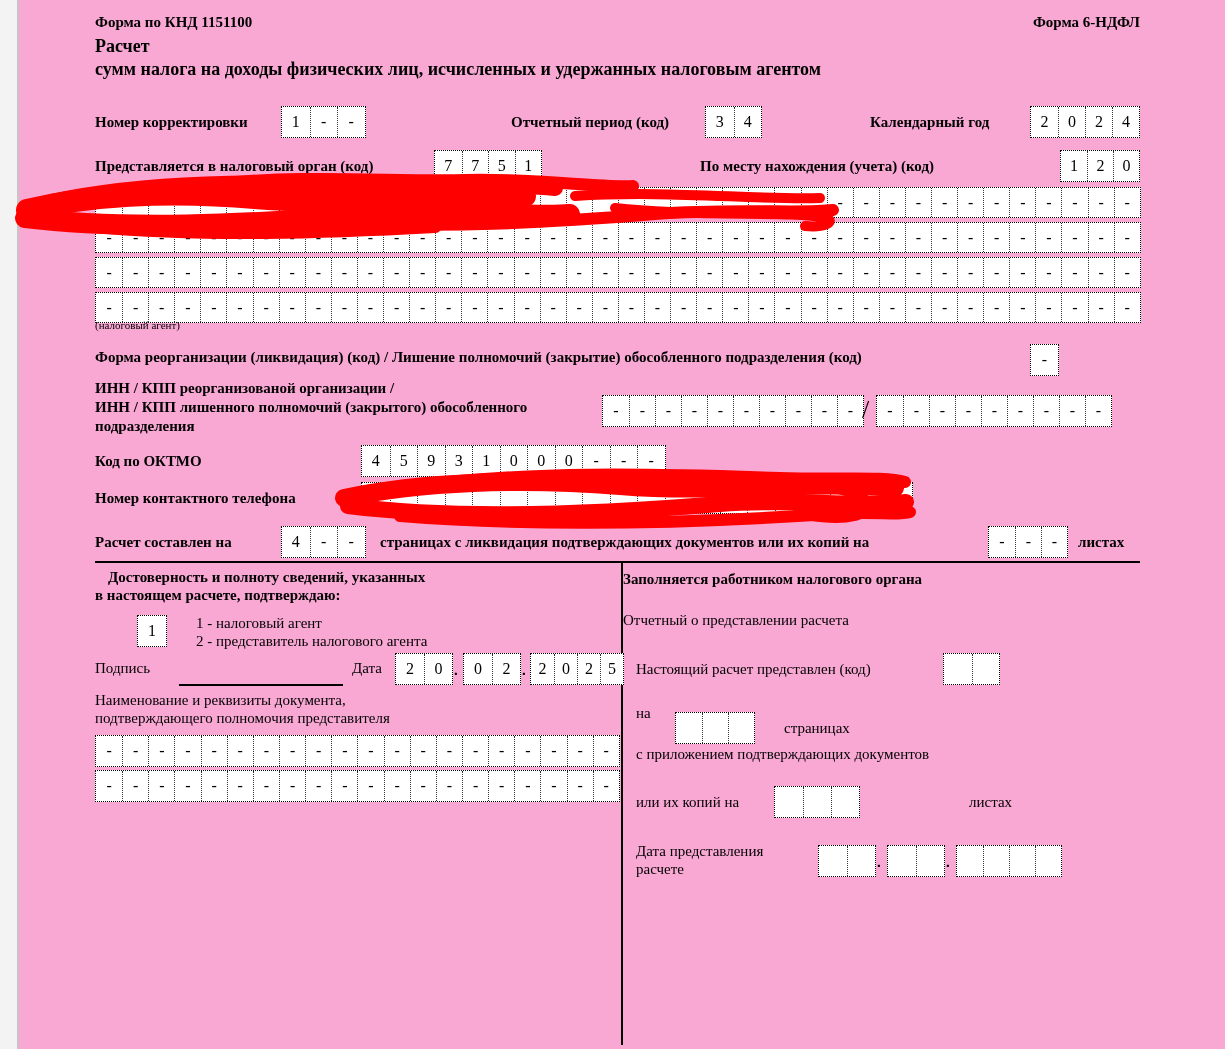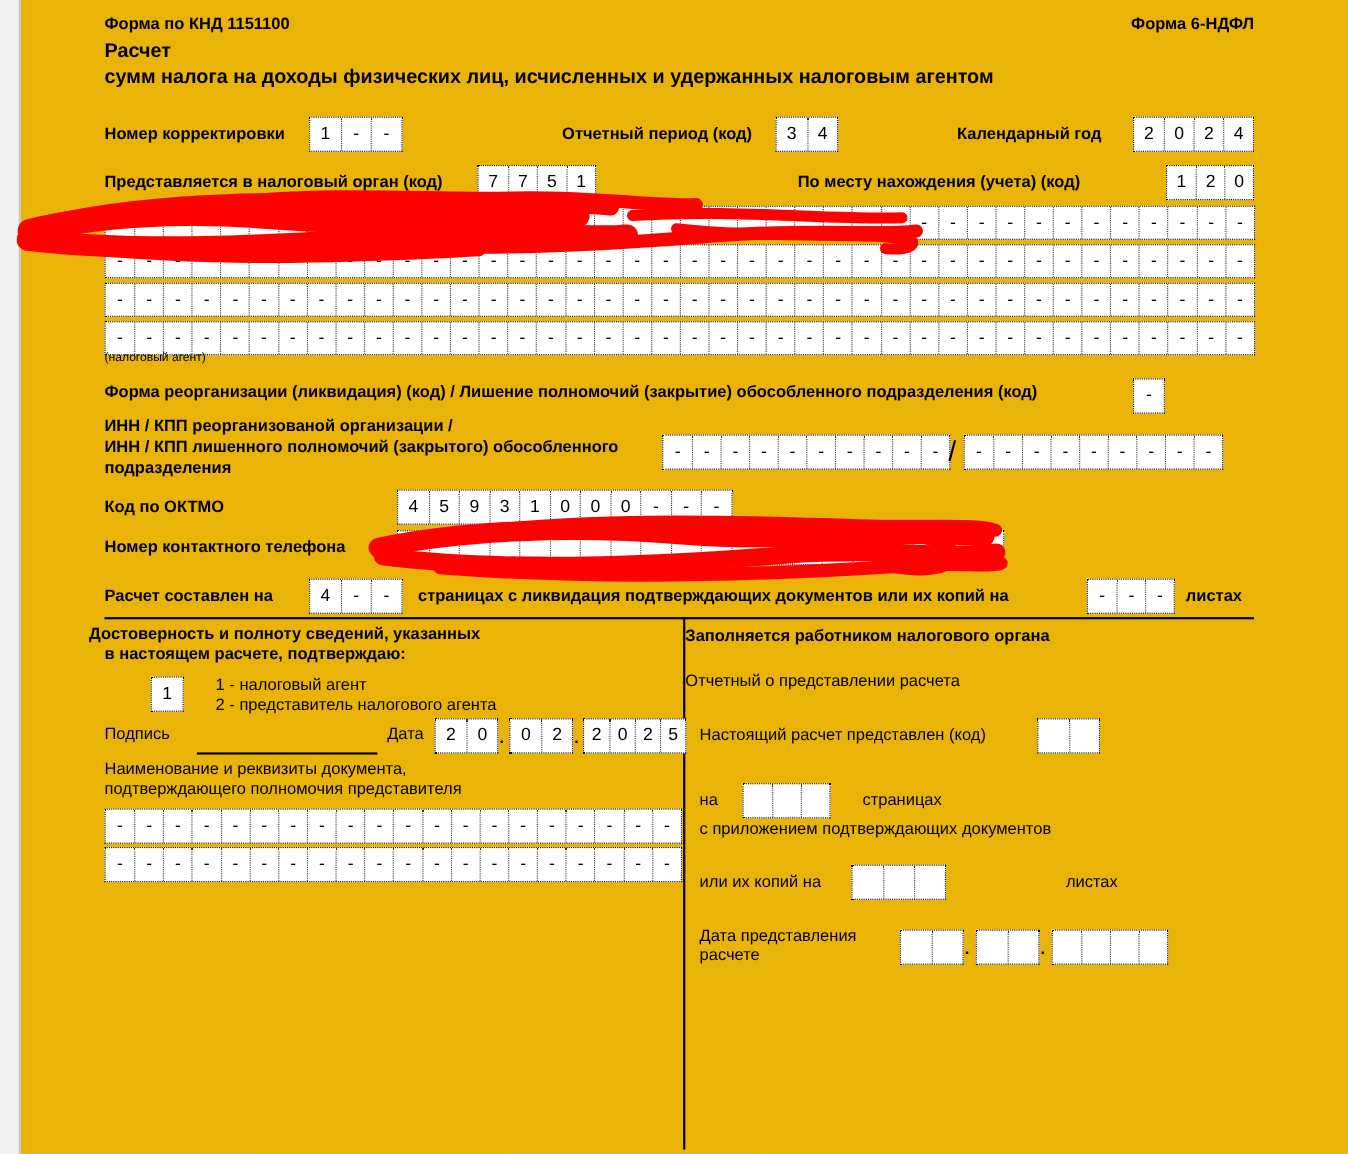--- a/index.html
+++ b/index.html
@@ -1,17 +1,17 @@
 <!DOCTYPE html>
 <html><head>
 <meta charset="utf-8">
 <style>
   html,body{margin:0;padding:0;background:#ffffff}
-  #page{position:relative;width:1225px;height:1049px;background:#eab308;
-        font-family:Liberation Sans, sans-serif;color:#000;overflow:hidden}
+  #page{position:relative;width:1225px;height:1049px;background:#f9a8d4;
+        font-family:Liberation Serif, serif;color:#000;overflow:hidden}
   .abs{position:absolute;white-space:nowrap}
   .lbl{font-size:15px;line-height:18px}
   .b{font-weight:bold}
   .sm{font-size:11px;line-height:15px}
   .big{font-size:18px;line-height:21px;font-weight:bold}
   .ctr{text-align:left}
   .w-content{left:95px;width:1045px}
   .cellgroup{position:absolute;display:flex;height:30px;border:1.5px dotted #000;
              background:#fff;box-sizing:content-box}
   .cellgroup .cell{width:var(--cw,26px);display:flex;align-items:center;justify-content:center;
@@ -54,21 +54,21 @@
       <span class="cell">4</span>
     </div>
 
   <div class="abs lbl b" style="left:95px;top:157px">Представляется в налоговый орган (код)</div>
   <div class="cellgroup" style="left:434px;top:150px;--cw:26.5px">
       <span class="cell">7</span>
       <span class="cell">7</span>
       <span class="cell">5</span>
       <span class="cell">1</span>
     </div>
-  <div class="abs lbl b" style="left:664px;width:318px;text-align:right;top:157px">По месту нахождения (учета) (код)</div>
+  <div class="abs lbl b" style="left:700px;width:318px;text-align:left;top:157px">По месту нахождения (учета) (код)</div>
   <div class="cellgroup" style="left:1060px;top:150px;--cw:26px">
       <span class="cell">1</span>
       <span class="cell">2</span>
       <span class="cell">0</span>
     </div>
 
   <div class="cellgroup" style="left:95px;top:187px;height:29px;--cw:26.1px">
       <span class="cell"></span>
       <span class="cell"></span>
       <span class="cell"></span>
@@ -320,21 +320,21 @@
   <div class="cellgroup" style="left:988px;top:526px;--cw:26px">
       <span class="cell">-</span>
       <span class="cell">-</span>
       <span class="cell">-</span>
     </div>
   <div class="abs lbl b" style="left:1078px;top:533px">листах</div>
 
   <div class="line" style="left:95px;top:561px;width:1045px;height:2px"></div>
   <div class="line" style="left:621px;top:561px;width:2px;height:484px"></div>
 
-  <div class="abs lbl b ctr" style="left:81px;width:526px;top:568px">Достоверность и полноту сведений, указанных</div>
+  <div class="abs lbl b ctr" style="left:108px;width:526px;top:568px">Достоверность и полноту сведений, указанных</div>
   <div class="abs lbl b ctr" style="left:95px;width:526px;top:586px">в настоящем расчете, подтверждаю:</div>
   <div class="cellgroup" style="left:137px;top:615px;--cw:28px">
       <span class="cell">1</span>
     </div>
   <div class="abs lbl" style="left:196px;top:614px">1 - налоговый агент</div>
   <div class="abs lbl" style="left:196px;top:632px">2 - представитель налогового агента</div>
   <div class="abs lbl" style="left:95px;top:659px">Подпись</div>
   <div class="line" style="left:179px;top:684px;width:164px;height:2px"></div>
   <div class="abs lbl" style="left:352px;top:659px">Дата</div>
   <div class="cellgroup" style="left:395px;top:653px;--cw:28px">
@@ -400,21 +400,21 @@
       <span class="cell">-</span>
     </div>
 
   <div class="abs lbl b ctr" style="left:623px;width:517px;top:570px">Заполняется работником налогового органа</div>
   <div class="abs lbl ctr" style="left:623px;width:517px;top:611px">Отчетный о представлении расчета</div>
   <div class="abs lbl" style="left:636px;top:660px">Настоящий расчет представлен (код)</div>
   <div class="cellgroup" style="left:943px;top:653px;--cw:27.5px">
       <span class="cell"></span>
       <span class="cell"></span>
     </div>
-  <div class="abs lbl" style="left:636px;top:719px">на</div>
+  <div class="abs lbl" style="left:636px;top:704px">на</div>
   <div class="cellgroup" style="left:675px;top:712px;--cw:26px">
       <span class="cell"></span>
       <span class="cell"></span>
       <span class="cell"></span>
     </div>
   <div class="abs lbl" style="left:784px;top:719px">страницах</div>
   <div class="abs lbl" style="left:636px;top:745px">с приложением подтверждающих документов</div>
   <div class="abs lbl" style="left:636px;top:793px">или их копий на</div>
   <div class="cellgroup" style="left:774px;top:786px;--cw:28px">
       <span class="cell"></span>

